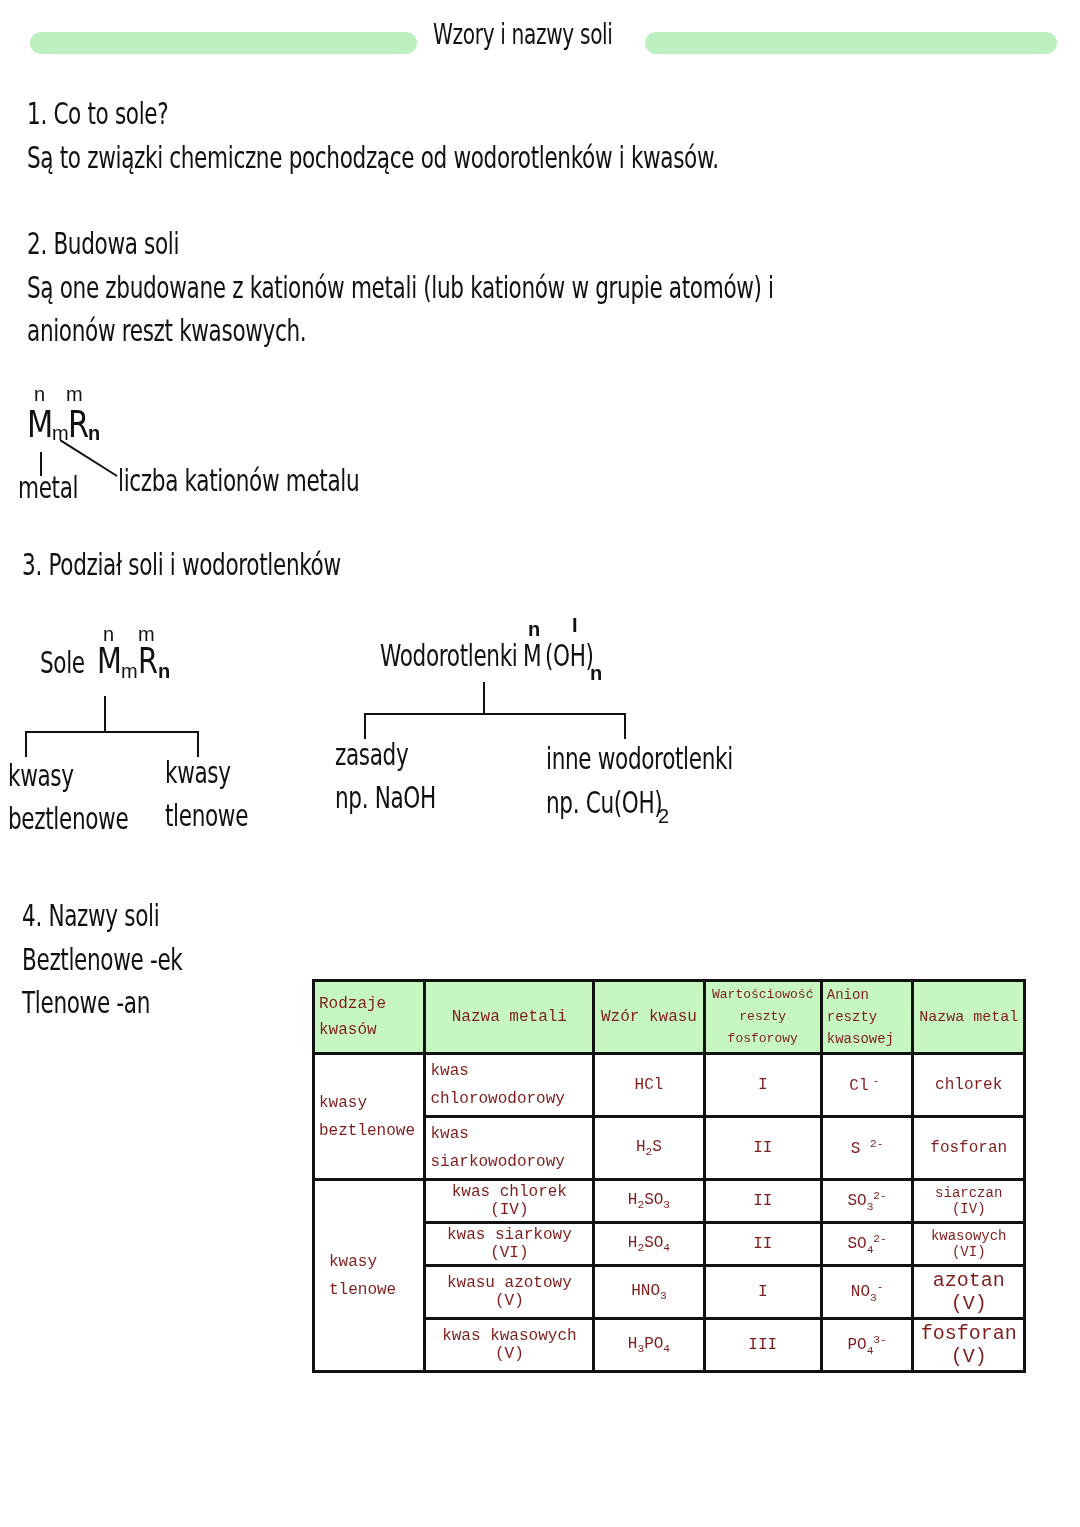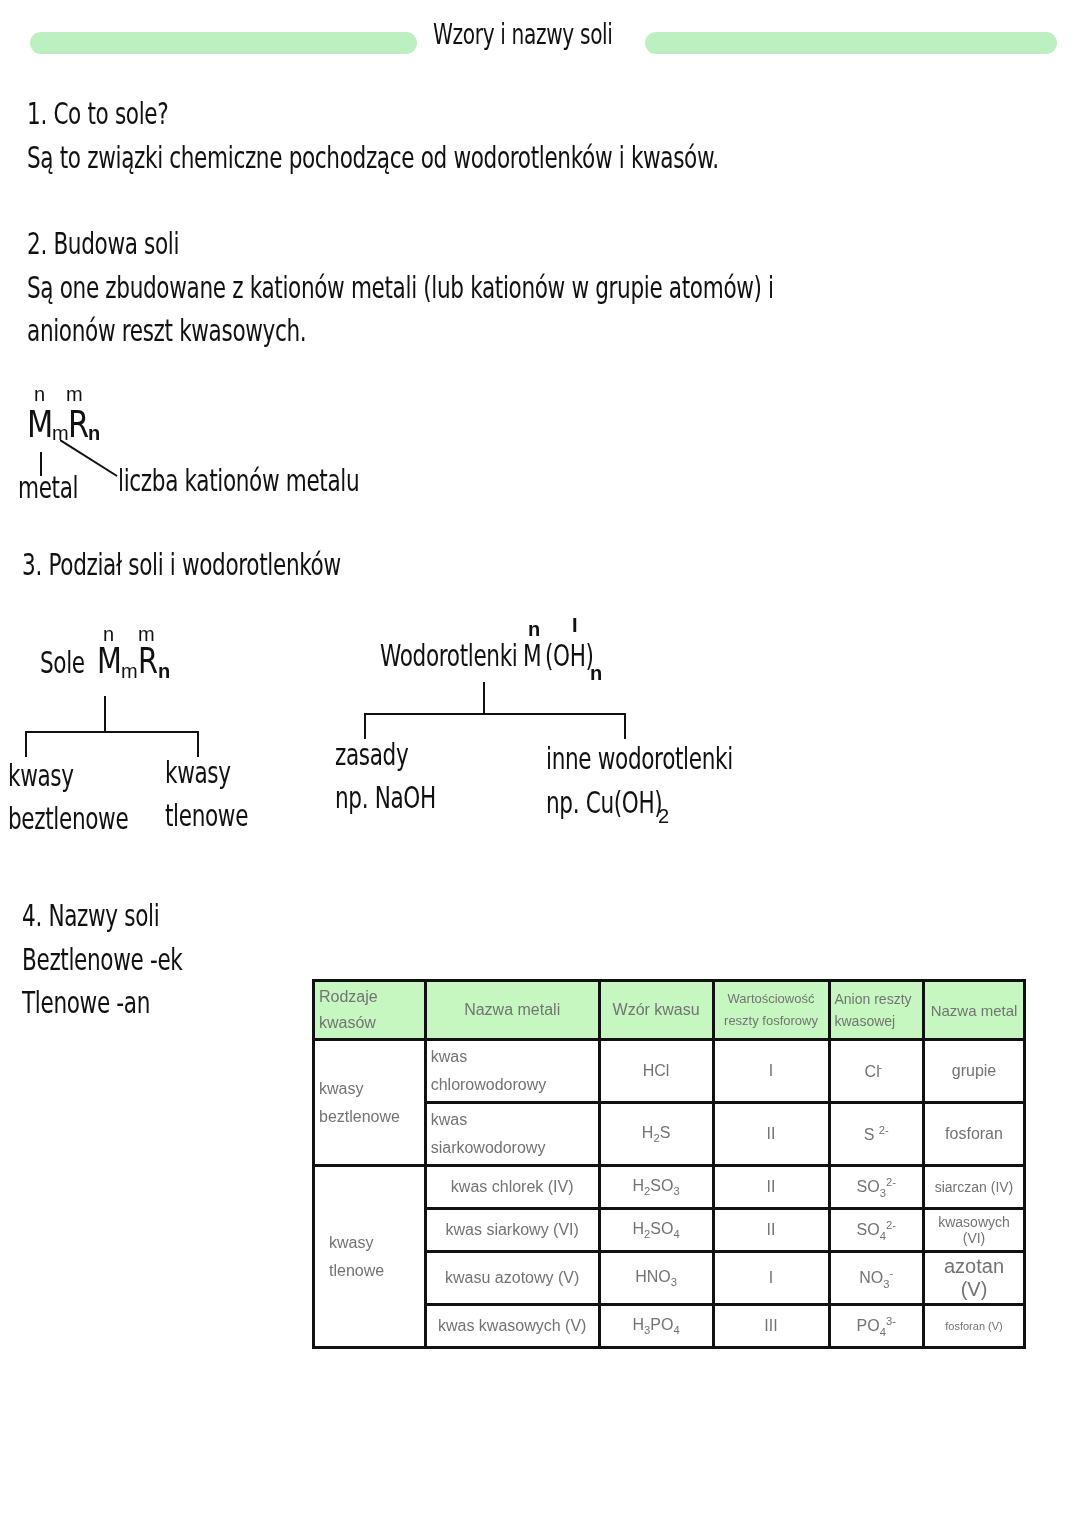--- a/index.html
+++ b/index.html
@@ -6,21 +6,21 @@
   body { width:1080px; height:1527px; position:relative; overflow:hidden;
          font-family:"Liberation Sans", sans-serif; color:#111; }
   .cond { font-family:"DejaVu Sans", sans-serif; transform-origin:left top; letter-spacing:-0.5px; }
   .abs { position:absolute; white-space:nowrap; }
   .bar { position:absolute; height:22px; border-radius:11px; background:#bcf0c0; }
   .title { font-size:28px; transform:scaleX(0.72); }
   .txt { font-size:30px; transform:scaleX(0.72); }
   .sm { font-size:20px; }
   .line { position:absolute; background:#111; }
   table.salts { position:absolute; left:312px; top:979px; border-collapse:collapse; width:714px;
-                font-family:Liberation Sans, sans-serif; font-size:16px; color:#737373; }
+                font-family:Liberation Mono, monospace; font-size:16px; color:#7f1d1d; }
   table.salts td, table.salts th { border:3px solid #111; padding:2px 4px; font-weight:normal; }
   table.salts th { background:#c6f7c0; height:44px; text-align:center; }
   table.salts th.left { text-align:left; line-height:26px; }
   table.salts th.tiny { font-size:13px; line-height:22px; }
   table.salts td { text-align:center; height:36px; }
   table.salts td.left { text-align:left; }
   sub, sup { font-size:70%; }
   .chem sup { position:relative; left:-0.5em; }
 </style>
 </head>
@@ -117,21 +117,21 @@
       <span>kwasy</span><br>
       <span>beztlenowe</span>
     </td>
     <td class="left" style="line-height:28px; height:50px;">
       <span>kwas</span><br>
       <span>chlorowodorowy</span>
     </td>
     <td>HCl</td>
     <td>I</td>
     <td class="chem"><span>Cl</span> <sup>-</sup></td>
-    <td>grupie</td>
+    <td>chlorek</td>
   </tr>
   <tr>
     <td class="left" style="line-height:28px; height:50px;">
       <span>kwas</span><br>
       <span>siarkowodorowy</span>
     </td>
     <td><span>H</span><sub>2</sub><span>S</span></td>
     <td>II</td>
     <td><span>S</span> <sup>2-</sup></td>
     <td>fosforan</td>
@@ -159,16 +159,16 @@
     <td><span>HNO</span><sub>3</sub></td>
     <td>I</td>
     <td><span>NO</span><sub>3</sub><sup>-</sup></td>
     <td style="font-size:20px;">azotan (V)</td>
   </tr>
   <tr>
     <td>kwas kwasowych (V)</td>
     <td><span>H</span><sub>3</sub><span>PO</span><sub>4</sub></td>
     <td>III</td>
     <td><span>PO</span><sub>4</sub><sup>3-</sup></td>
-    <td style="font-size:11px;">fosforan (V)</td>
+    <td style="font-size:20px;">fosforan (V)</td>
   </tr>
 </tbody>
   </table>
 
 </body></html>

